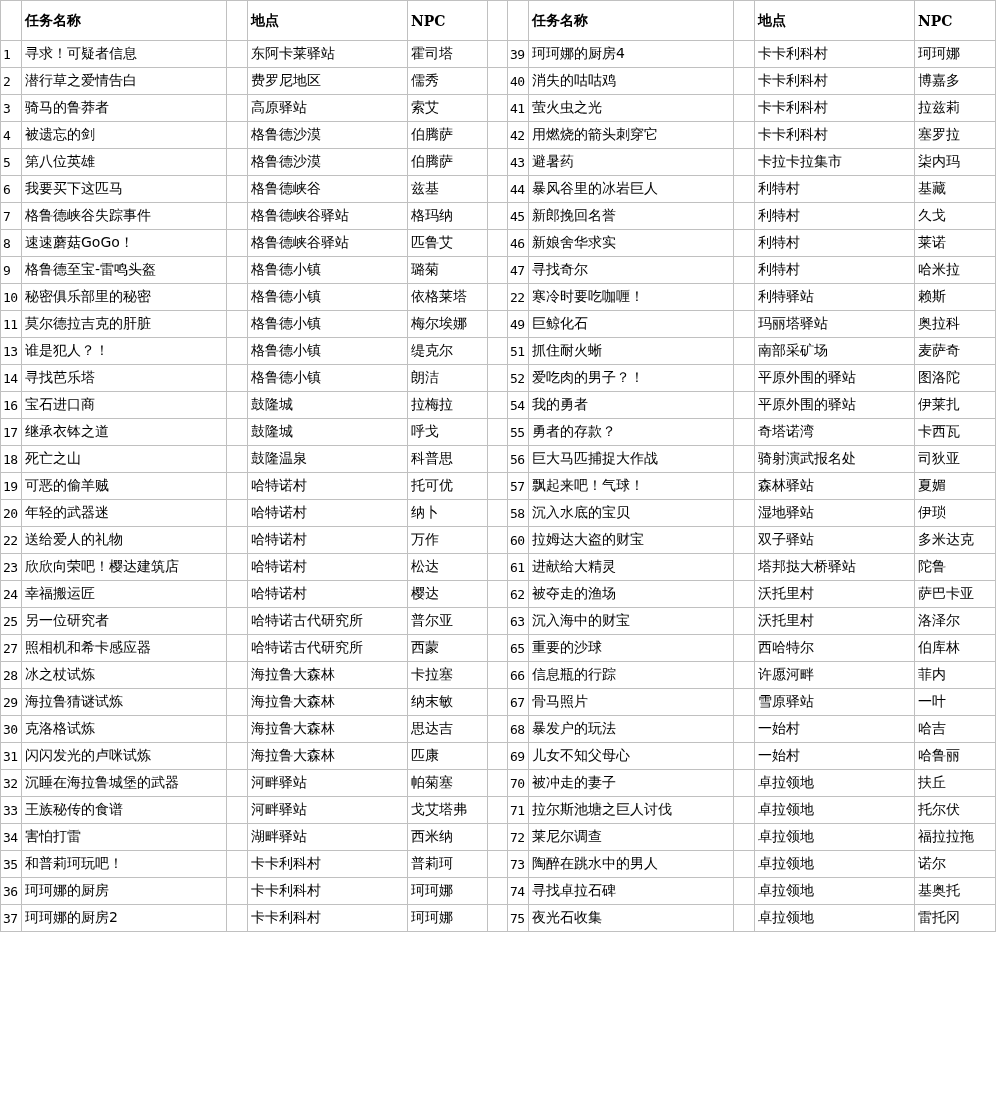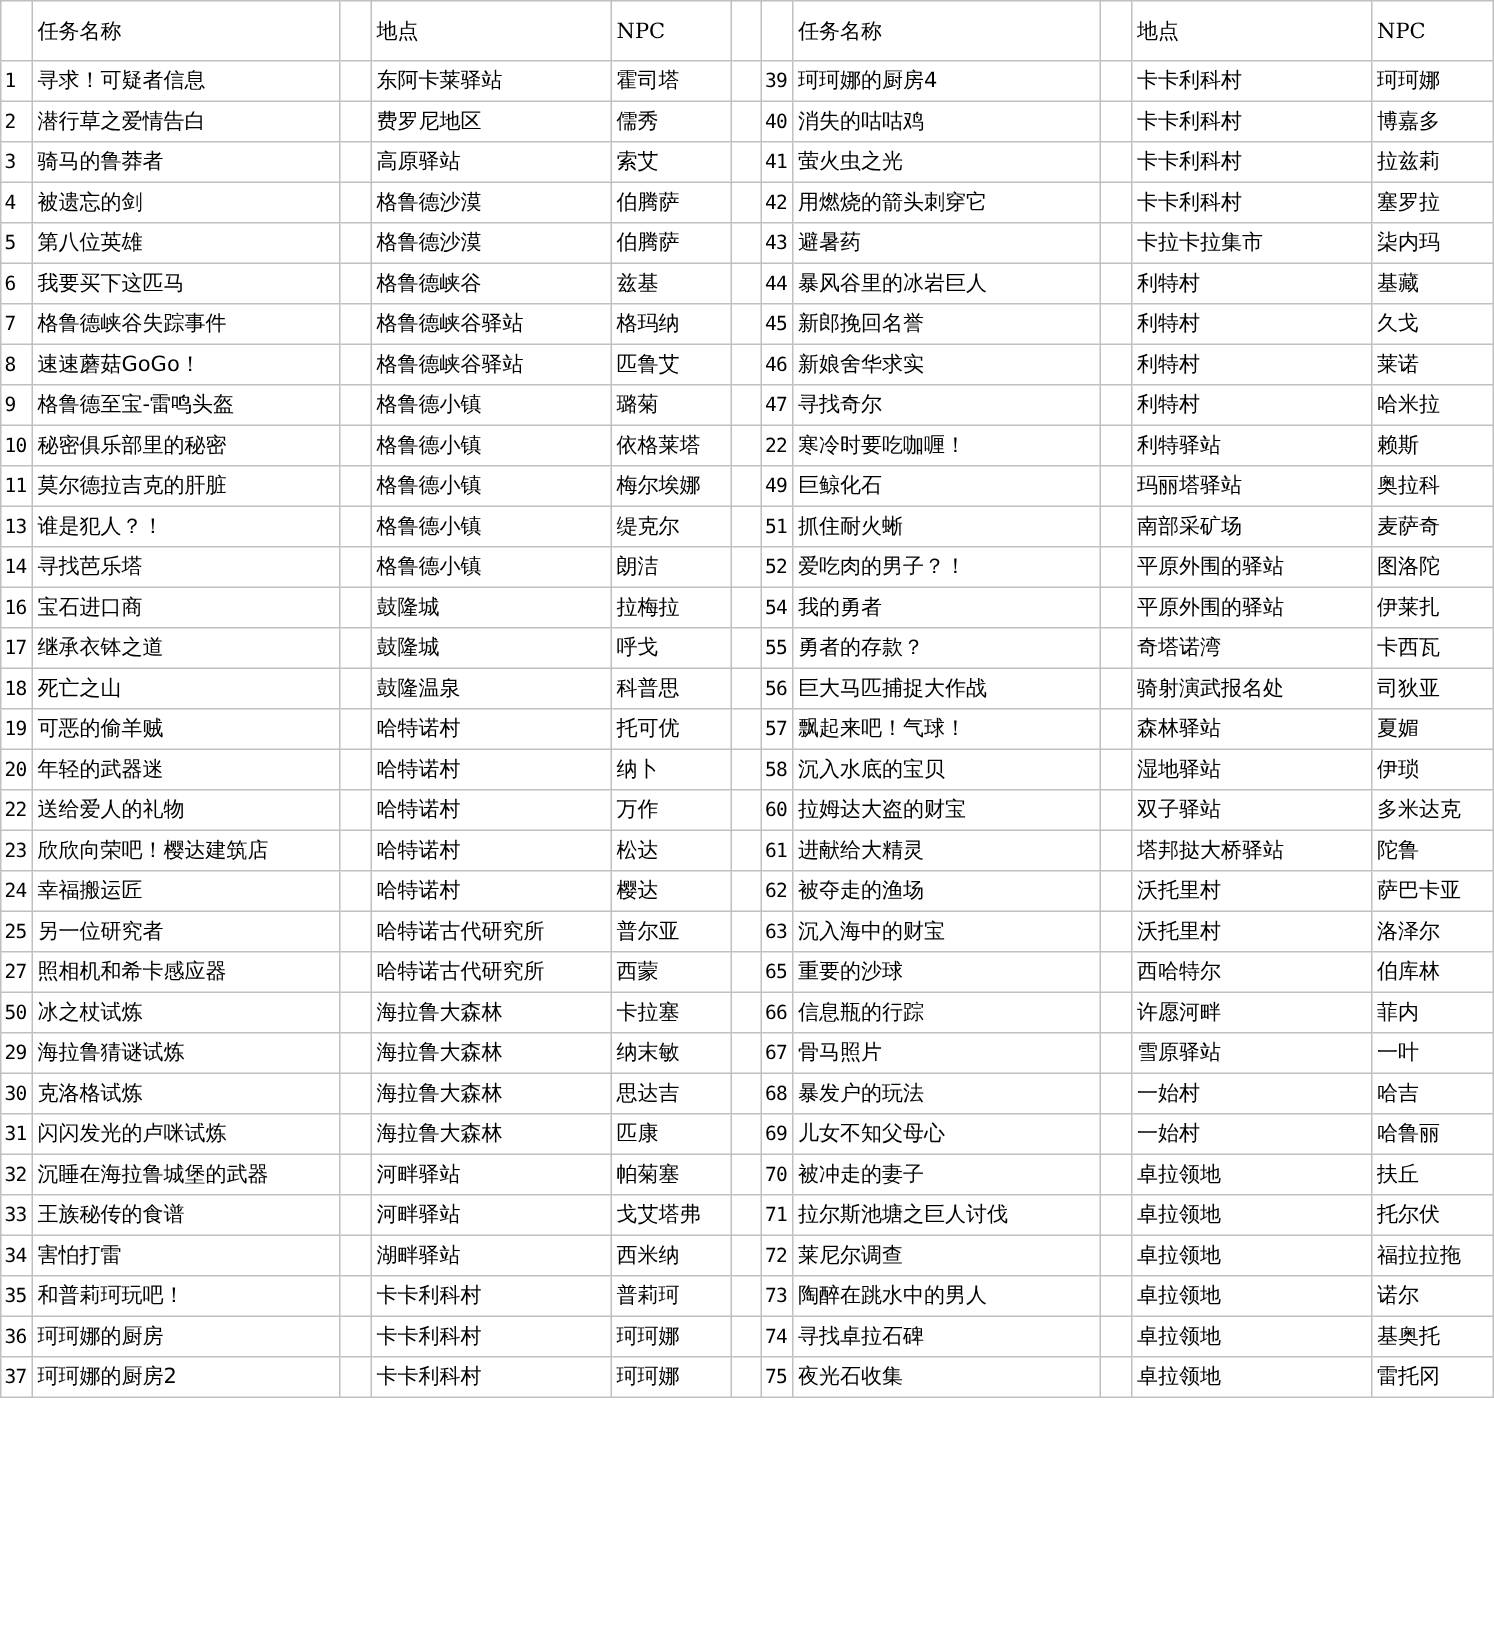--- a/index.html
+++ b/index.html
@@ -15,21 +15,21 @@
     height: 27px;
     padding: 0 0 0 3px;
     font-size: 14px;
     color: #000000;
     white-space: nowrap;
     overflow: hidden;
     vertical-align: middle;
     box-sizing: border-box;
   }
   table.sheet tr.header td {
-    font-weight: normal;
+    font-weight: bold;
     font-size: 14px;
     height: 40px;
     padding-top: 0;
   }
   td.num { padding-left: 2px !important; font-size: 13px !important; font-family: "DejaVu Sans Mono", "Liberation Mono", monospace; letter-spacing: -0.5px; }
   td.npc-head { font-family: "DejaVu Serif", "Liberation Serif", serif; }
   td.gap { padding: 0 !important; }
 </style>
 </head>
 <body>
@@ -355,21 +355,21 @@
         <td>哈特诺古代研究所</td>
         <td>西蒙</td>
         <td class="gap"></td>
         <td class="num">65</td>
         <td>重要的沙球</td>
         <td class="gap"></td>
         <td>西哈特尔</td>
         <td>伯库林</td>
       </tr>
       <tr>
-        <td class="num">50</td>
+        <td class="num">28</td>
         <td>冰之杖试炼</td>
         <td class="gap"></td>
         <td>海拉鲁大森林</td>
         <td>卡拉塞</td>
         <td class="gap"></td>
         <td class="num">66</td>
         <td>信息瓶的行踪</td>
         <td class="gap"></td>
         <td>许愿河畔</td>
         <td>菲内</td>

